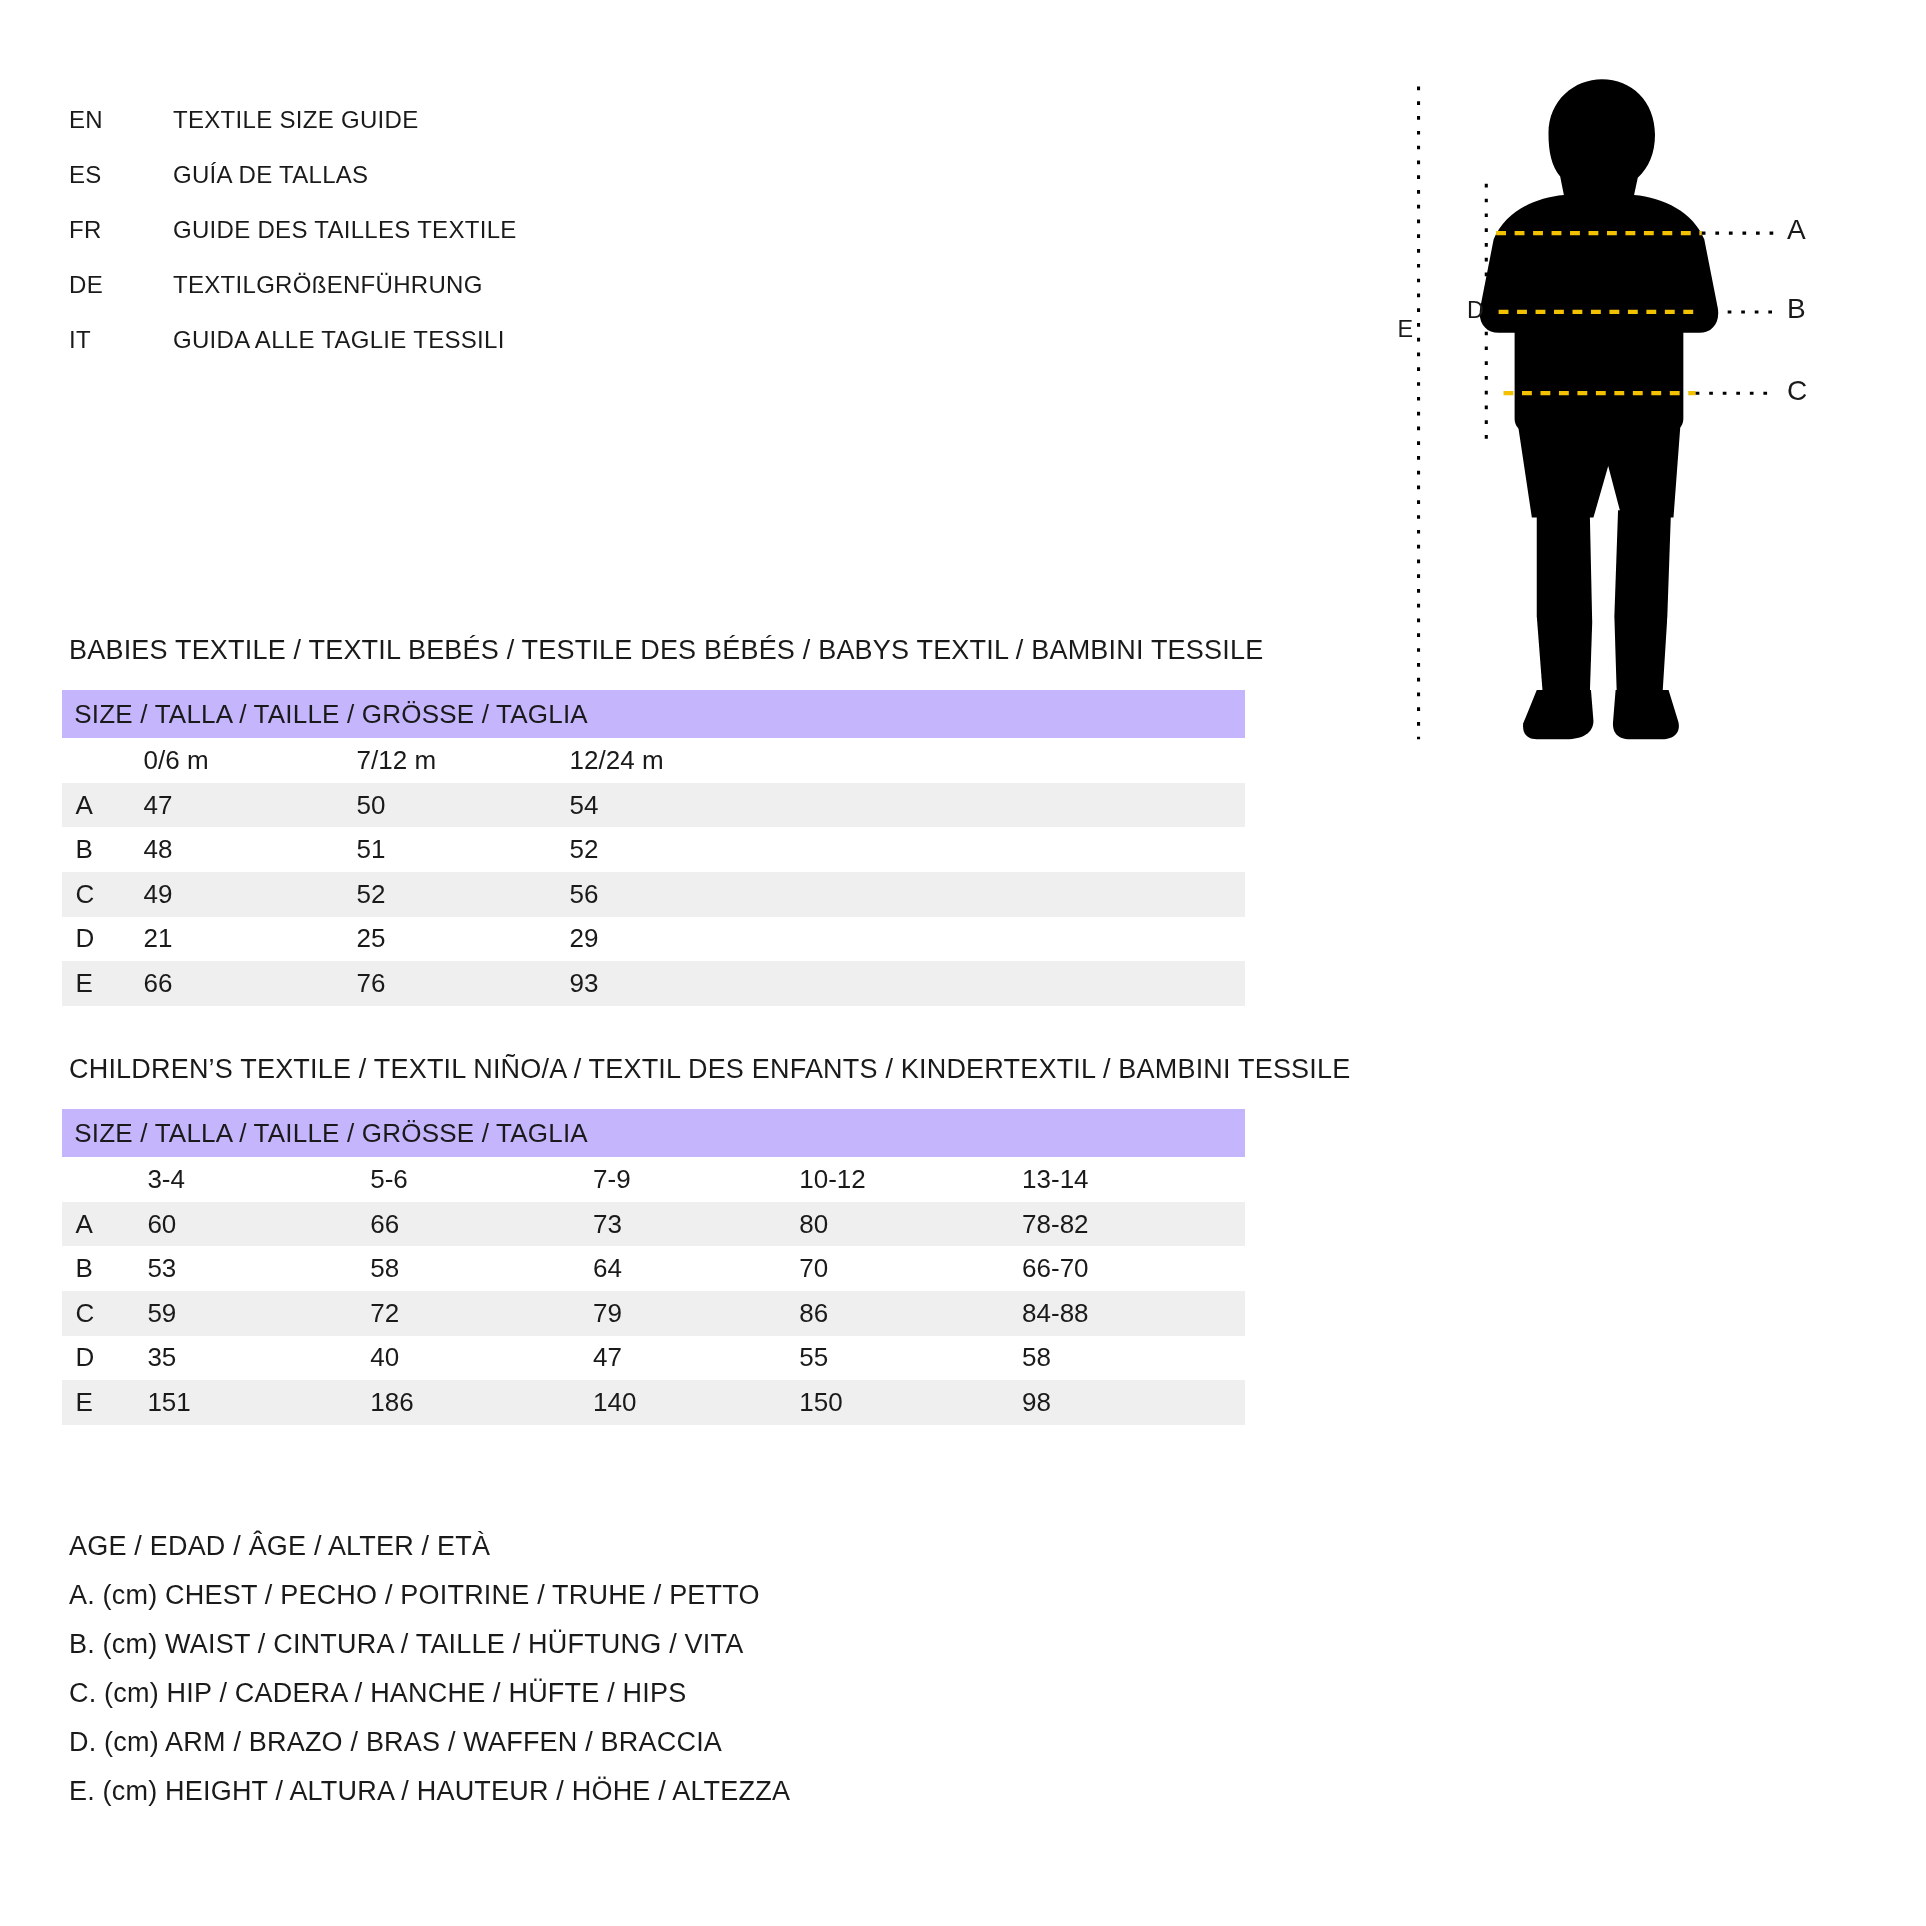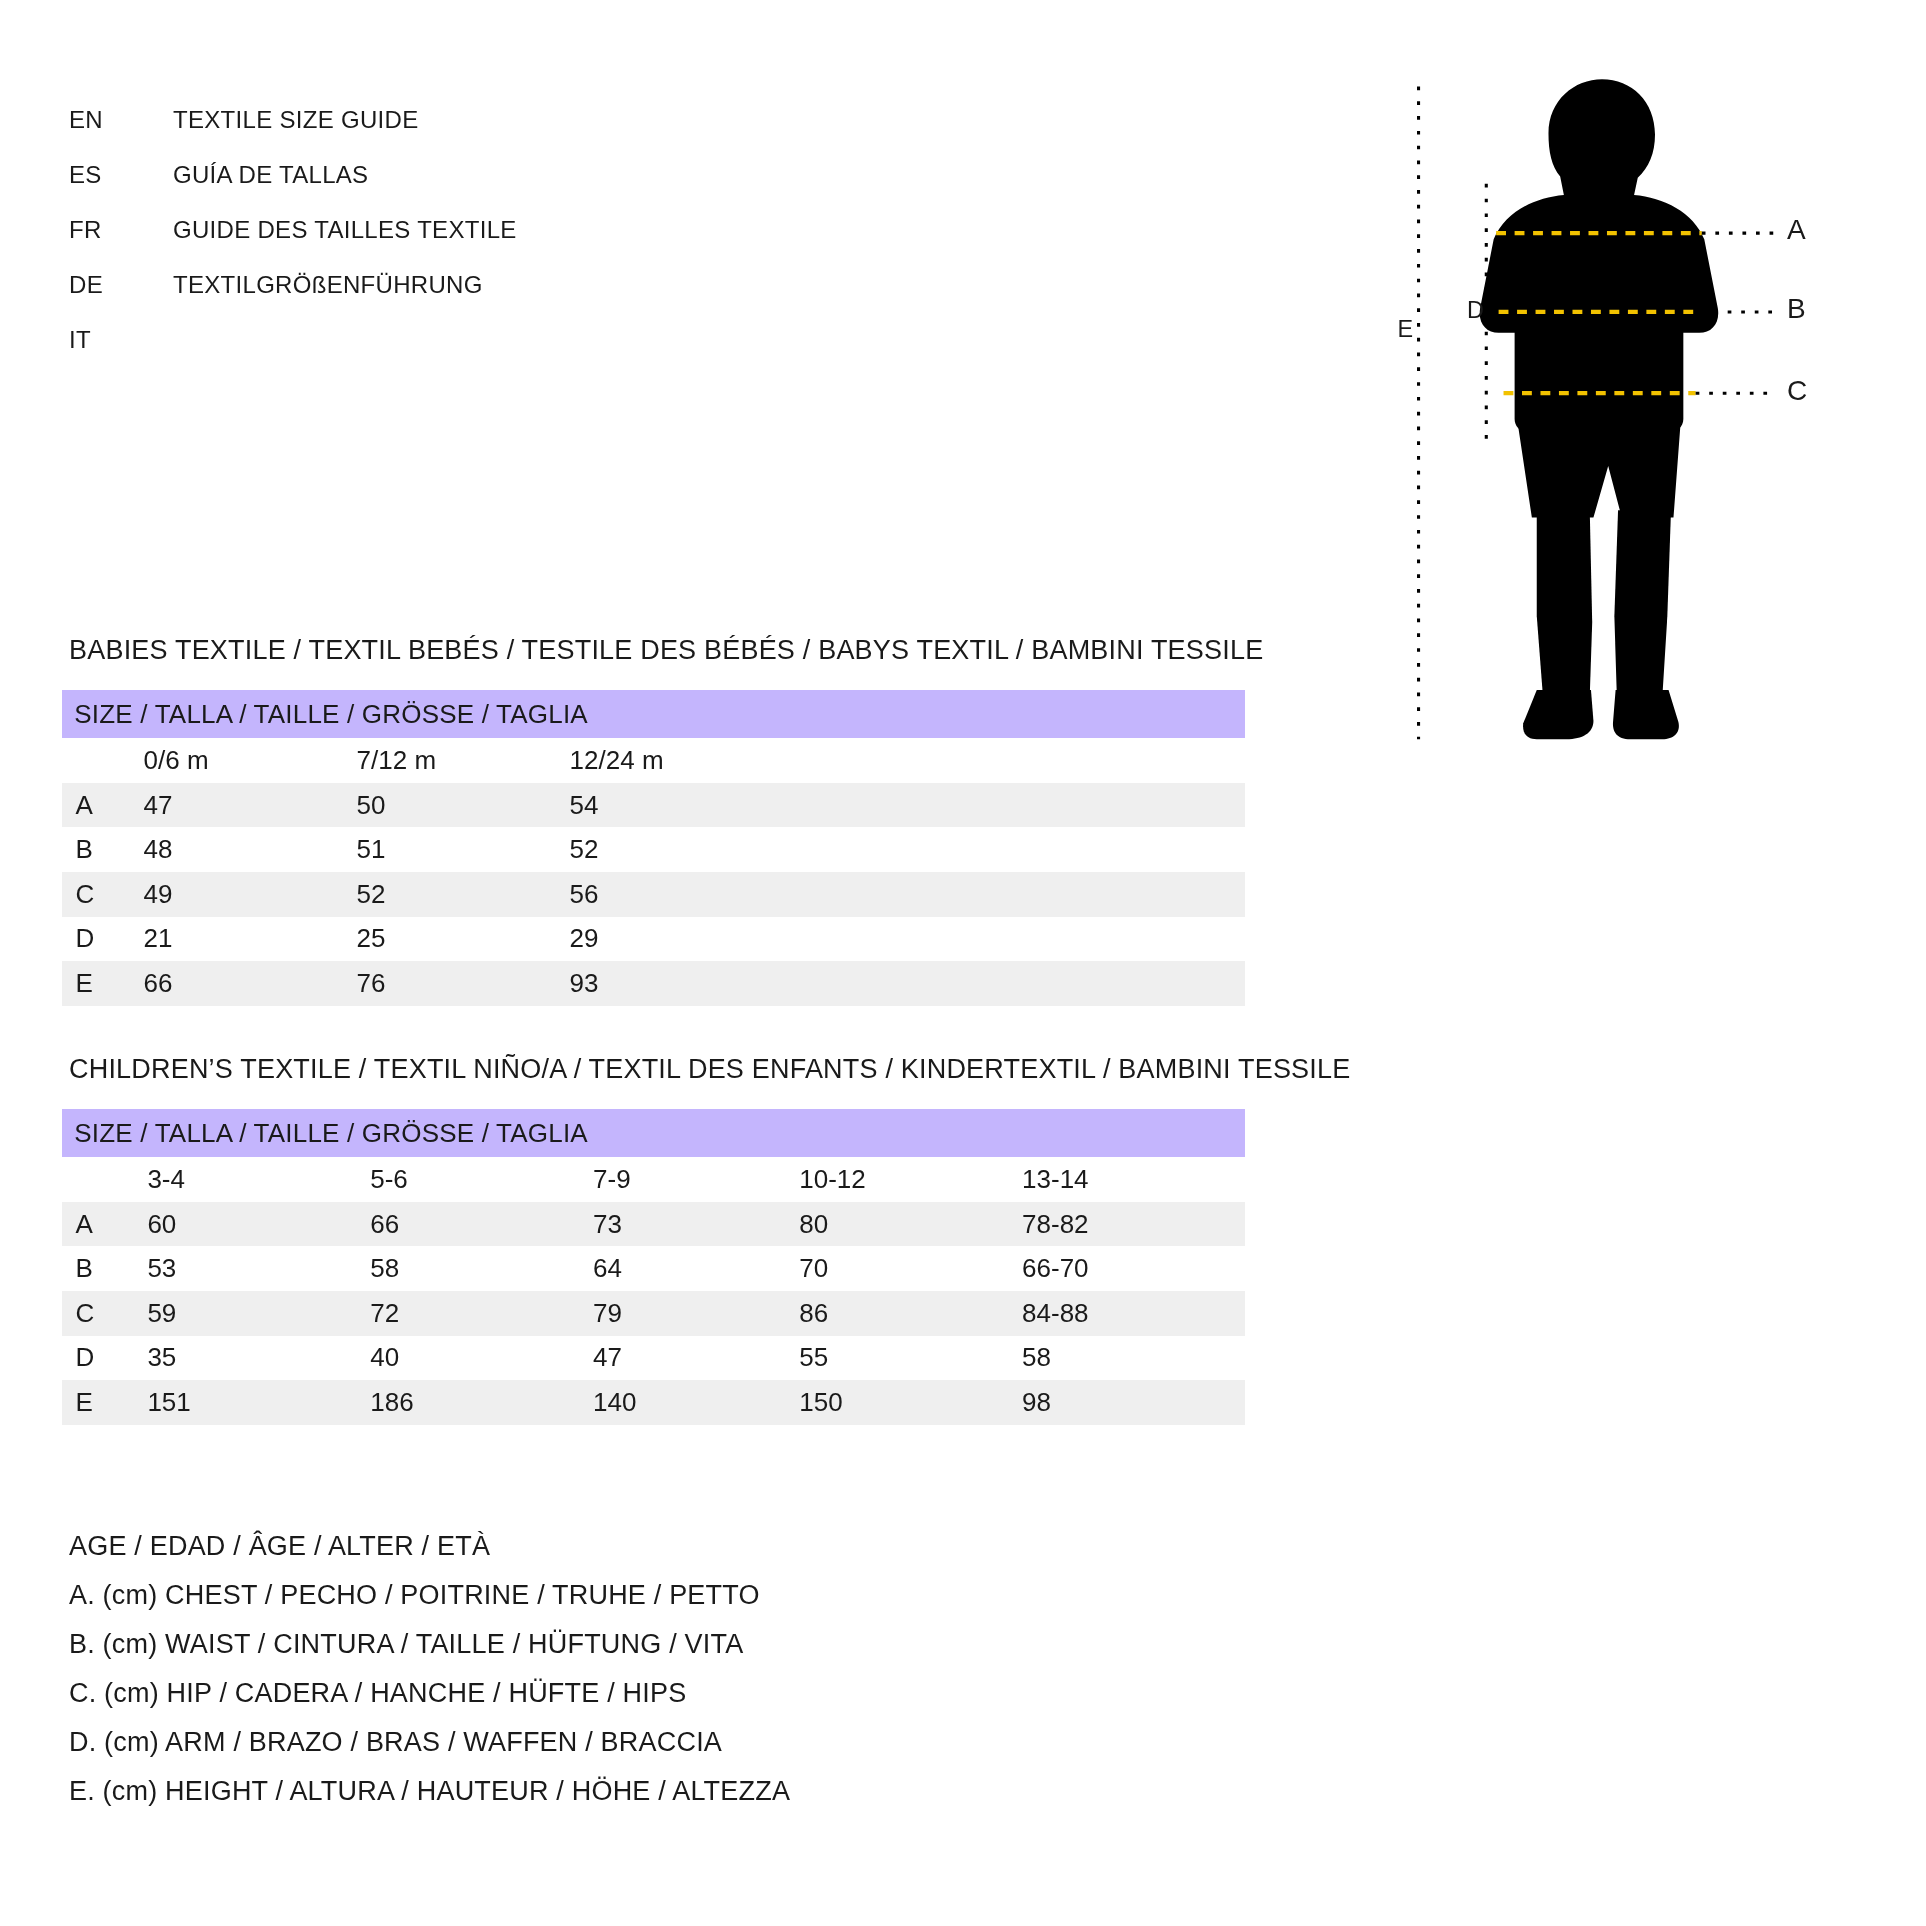--- a/index.html
+++ b/index.html
@@ -138,20 +138,21 @@
   <div class="lang-row">
     <span class="lang-code">FR</span>
     <span class="lang-title">GUIDE DES TAILLES TEXTILE</span>
   </div>
   <div class="lang-row">
     <span class="lang-code">DE</span>
     <span class="lang-title">TEXTILGRÖßENFÜHRUNG</span>
   </div>
   <div class="lang-row">
     <span class="lang-code">IT</span>
+    <span class="lang-title">GUIDA ALLE TAGLIE TESSILI</span>
   </div>
 </div>
 
 <div class="figure-area">
   <svg class="fig-svg" width="468" height="684" viewBox="0 0 760 1110" xmlns="http://www.w3.org/2000/svg">
 
     <line x1="22" y1="20" x2="22" y2="1080" stroke="#000" stroke-width="5" stroke-dasharray="6,18"></line>
 
     <line x1="132" y1="178" x2="132" y2="600" stroke="#000" stroke-width="5" stroke-dasharray="6,18"></line>
 

